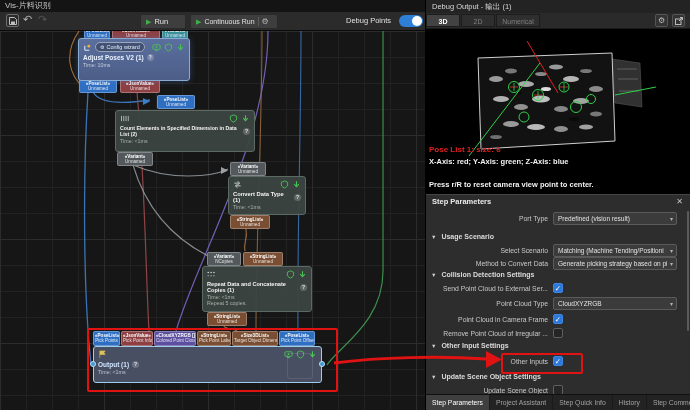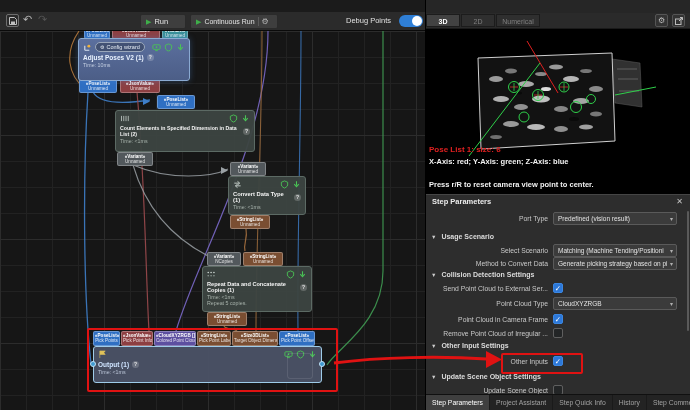--- a/index.html
+++ b/index.html
@@ -82,20 +82,23 @@
   .btab{height:100%;line-height:15px;font-size:6.8px;color:#a2a2a2;padding:0 6px;border-right:1px solid #1a1a1a;white-space:nowrap;}
   .btab.active{background:#3f3f3f;color:#fff;}
   svg{display:block;}
   #anno{position:absolute;left:0;top:0;width:690px;height:410px;z-index:40;pointer-events:none;}
 </style>
 </head>
 <body>
 
 <div id="app">
 
+  <div class="abs" id="titlebar">
+    <span>Vis-片料识别</span>
+  </div>
   <div class="abs" id="toolbar">
     <div class="tb-ic" style="left:6px;">
       <svg class="abs" style="left:2px;top:2px;" width="8" height="8" viewBox="0 0 8 8">
         <path d="M0.5,0.5 h5 l2,2 v5 h-7 z" fill="none" stroke="#c0c0c0" stroke-width="1"></path>
         <rect x="2" y="4.5" width="4" height="3" fill="#c0c0c0"></rect>
       </svg>
     </div>
     <div class="tb-arrow" style="left:23px;"><span>↶</span></div>
     <div class="tb-arrow" style="left:38px;color:#555;"><span>↷</span></div>
     <div class="tb-btn" style="left:140px;width:46px;">
@@ -329,20 +332,21 @@
       </div>
       <div class="ntitle" style="font-size:6.5px;color:#cfe4ff;">
         <span>Output (1)</span>
         <span class="info-dot">?</span>
       </div>
       <div class="ntime" style="color:#b9c4d6;">Time: &lt;1ms</div>
     </div>
   </div>
 
   <div class="abs" id="rpanel">
+    <div id="rp-header">Debug Output - 输出 (1)</div>
     <div id="rp-tabs">
       <div class="rtab active" style="left:0;width:34px;">3D</div>
       <div class="rtab" style="left:35px;width:34px;">2D</div>
       <div class="rtab" style="left:70px;width:44px;">Numerical</div>
       <div class="sq-btn" style="right:22px;">
         <span>⚙</span></div>
       <div class="sq-btn" style="right:5px;">
         <svg style="margin:2px auto;" width="8" height="8" viewBox="0 0 8 8">
           <rect x="0.5" y="2" width="5.5" height="5.5" fill="none" stroke="#bbb" stroke-width="1"></rect>
           <path d="M4,4 L7.5,0.5 M5,0.5 h2.5 v2.5" fill="none" stroke="#bbb" stroke-width="1"></path>

